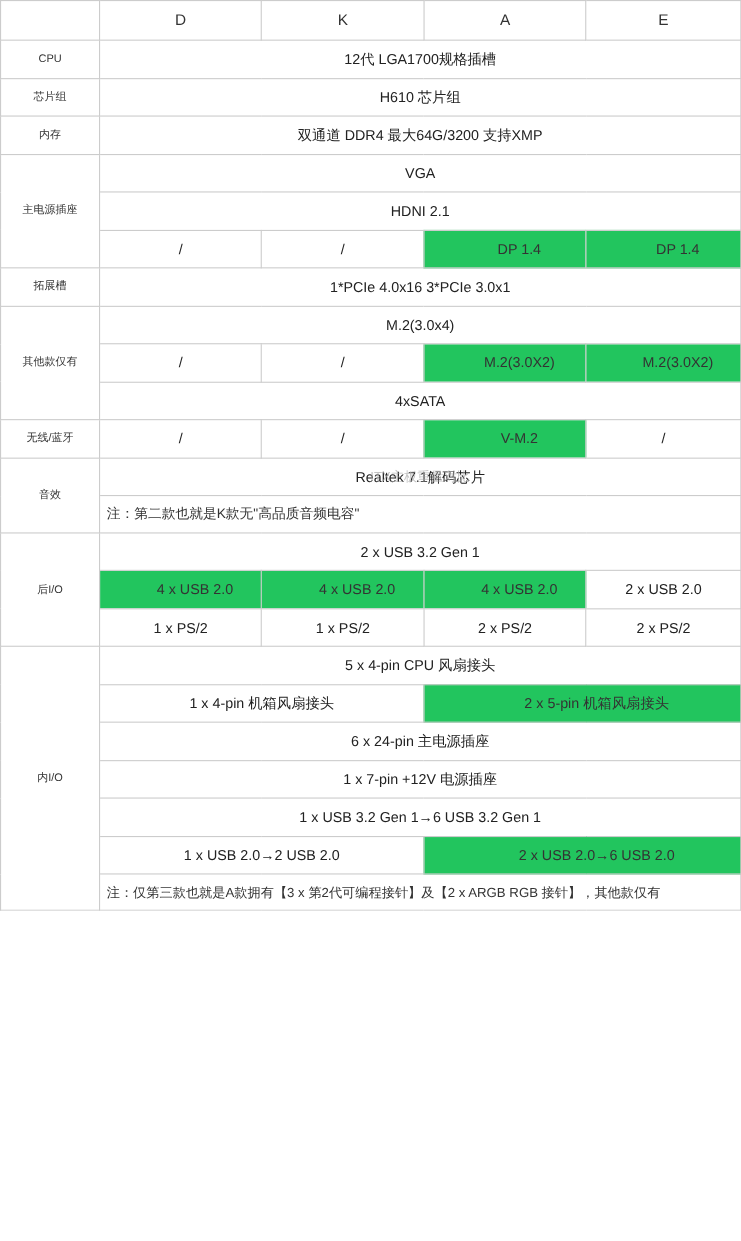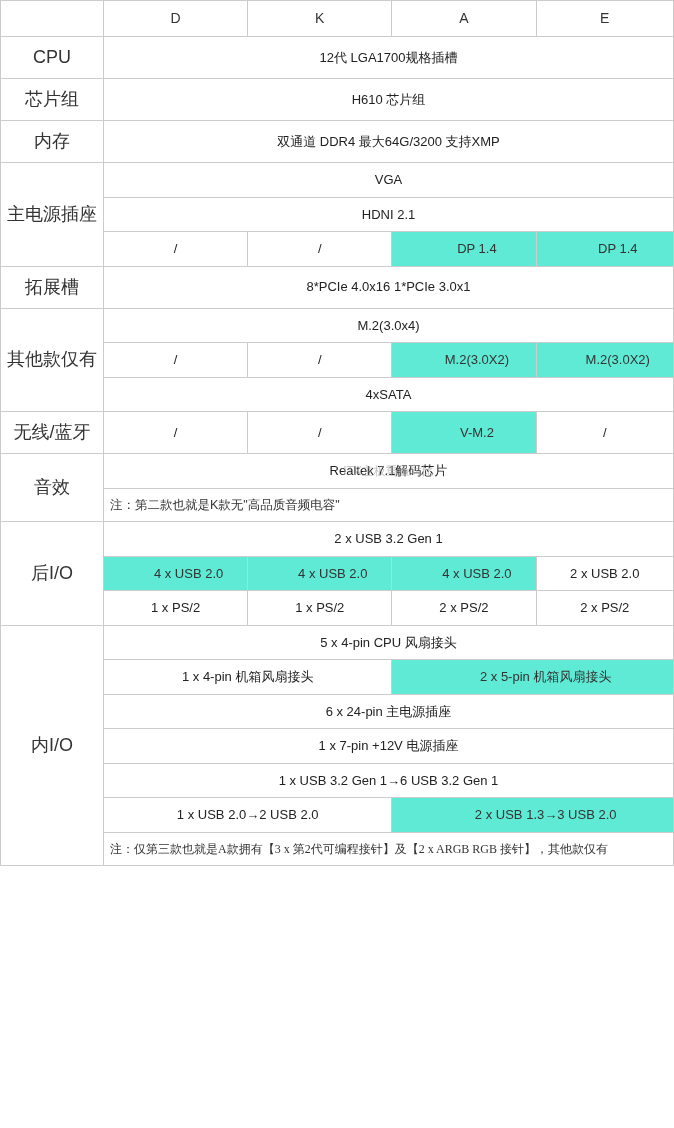--- a/index.html
+++ b/index.html
@@ -26,27 +26,27 @@
       color: #222;
     }
     thead th {
       background: #fff;
       font-weight: normal;
       font-size: 14px;
       color: #333;
     }
     .row-header {
       background: #fff;
-      font-size: 18px;
+      font-size: 10px;
       color: #333;
       white-space: nowrap;
       width: 90px;
     }
     .green-highlight {
-      background-color: #5eead4;
+      background-color: #22c55e;
       color: #333;
       padding-left: 32px;
     }
     .note-row td {
       text-align: left;
       font-size: 12.5px;
       color: #333;
     }
   </style>
 </head>
@@ -91,21 +91,21 @@
 
       <tr>
         <td>/</td>
         <td>/</td>
         <td class="green-highlight">DP 1.4</td>
         <td class="green-highlight">DP 1.4</td>
       </tr>
 
       <tr>
         <td class="row-header">拓展槽</td>
-        <td colspan="4">8*PCIe 4.0x16 1*PCIe 3.0x1</td>
+        <td colspan="4">1*PCIe 4.0x16 3*PCIe 3.0x1</td>
       </tr>
 
       <tr>
         <td class="row-header" rowspan="3">其他款仅有</td>
         <td colspan="4">M.2(3.0x4)</td>
       </tr>
 
       <tr>
         <td>/</td>
         <td>/</td>
@@ -173,21 +173,21 @@
       <tr>
         <td colspan="4">1 x 7-pin +12V 电源插座</td>
       </tr>
 
       <tr>
         <td colspan="4">1 x USB 3.2 Gen 1→6 USB 3.2 Gen 1</td>
       </tr>
 
       <tr>
         <td colspan="2">1 x USB 2.0→2 USB 2.0</td>
-        <td colspan="2" class="green-highlight">2 x USB 1.3→3 USB 2.0</td>
+        <td colspan="2" class="green-highlight">2 x USB 2.0→6 USB 2.0</td>
       </tr>
 
       <tr class="note-row">
-        <td colspan="4" style="text-align:left;font-size:12px;font-family:Liberation Serif, serif;">注：仅第三款也就是A款拥有【3 x 第2代可编程接针】及【2 x ARGB RGB 接针】，其他款仅有</td>
+        <td colspan="4" style="text-align:left;font-size:12px;">注：仅第三款也就是A款拥有【3 x 第2代可编程接针】及【2 x ARGB RGB 接针】，其他款仅有</td>
       </tr>
     </tbody>
   </table>
 </div>
 
 </body></html>

